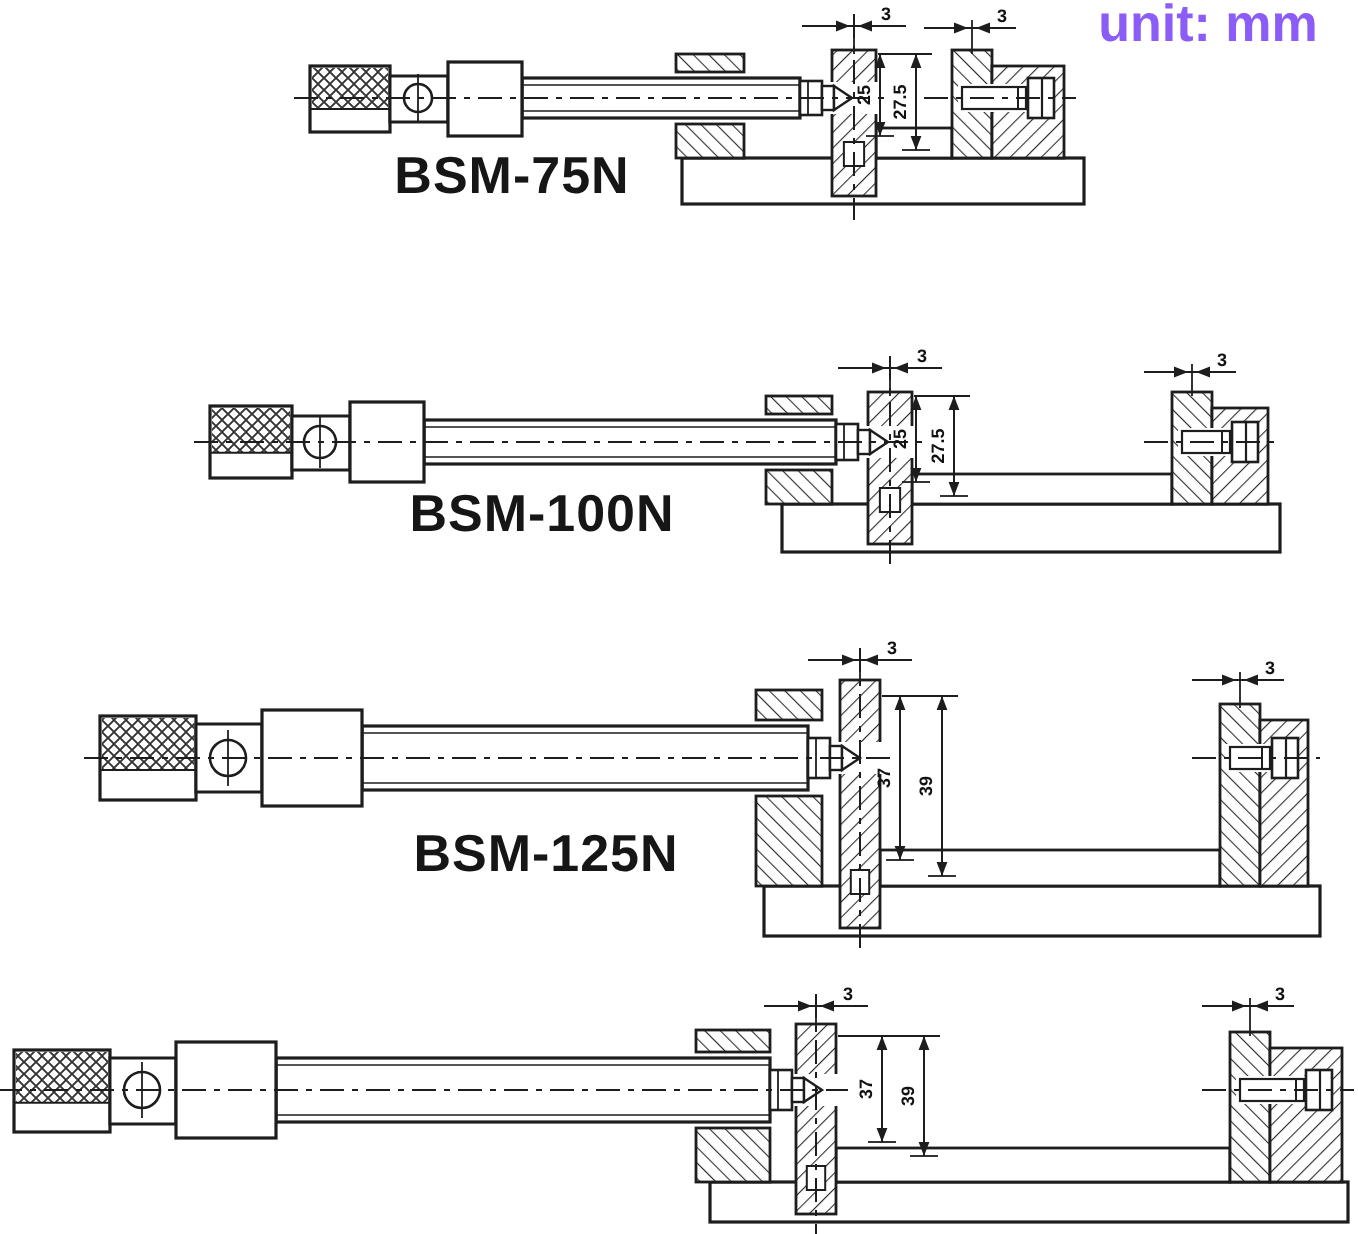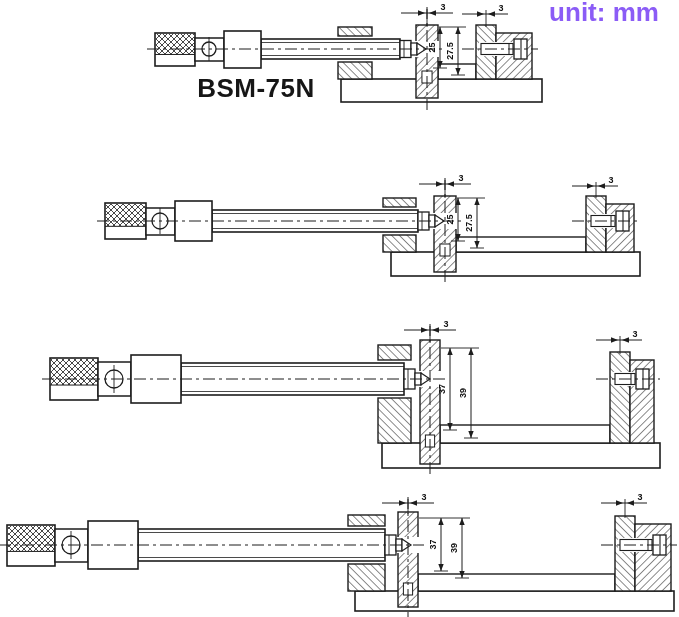--- a/index.html
+++ b/index.html
@@ -269,13 +269,15 @@
           <polygon points="462,518 459.3,525 464.7,525" fill="#1d1d1d"></polygon>
           <polygon points="462,578 459.3,571 464.7,571" fill="#1d1d1d"></polygon>
           <line x1="455" y1="578" x2="469" y2="578" stroke="#1d1d1d" stroke-width="0.9"></line>
           <text x="457" y="548" font-size="9" fill="#111" text-anchor="middle" font-weight="bold" transform="rotate(-90 457 548)">39</text>
         </g>
       </g>
     </svg>
 
   <div class="unit">unit: mm</div>
   <div class="mlabel" style="left:256px;top:88px">BSM-75N</div>
+  <div class="mlabel" style="left:271px;top:257px">BSM-100N</div>
+  <div class="mlabel" style="left:273px;top:427px">BSM-125N</div>
 </div>
 
 </body></html>

